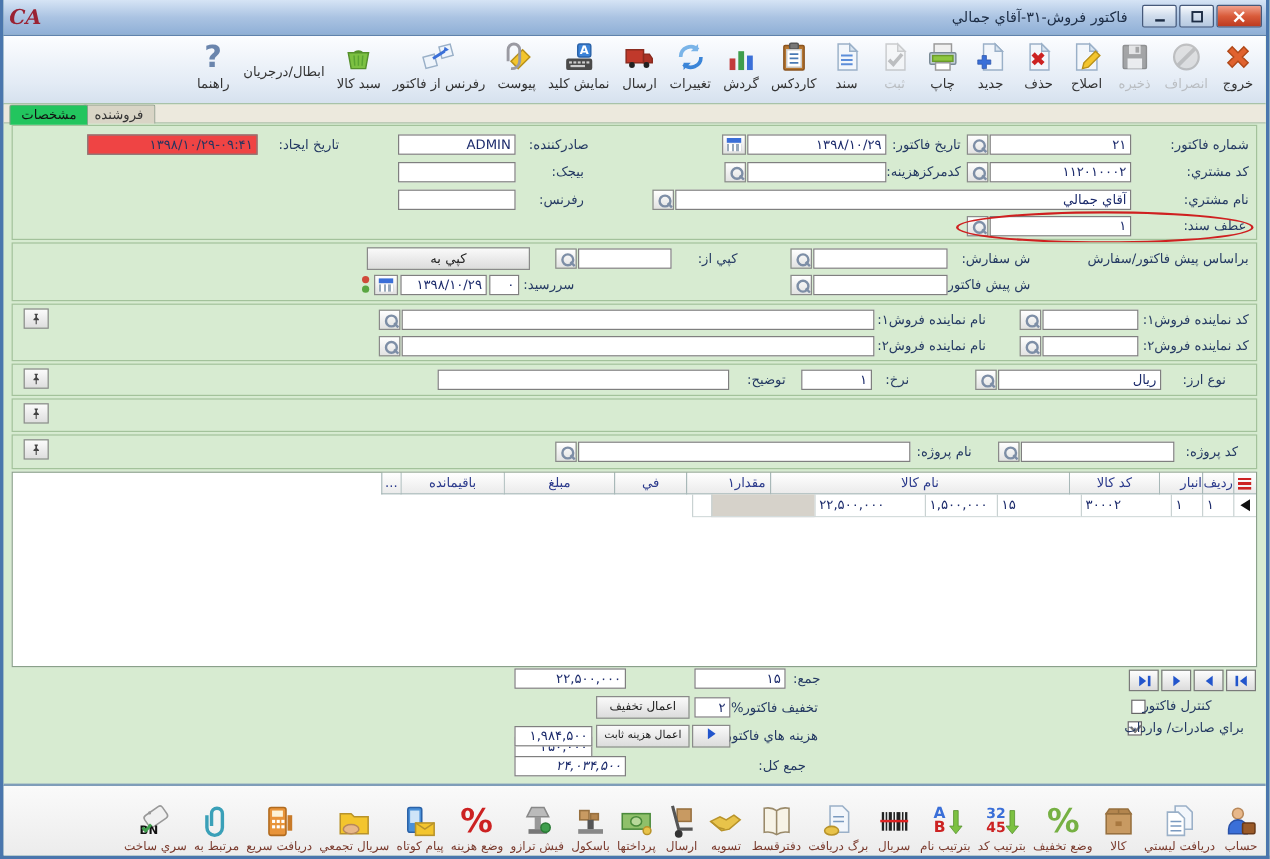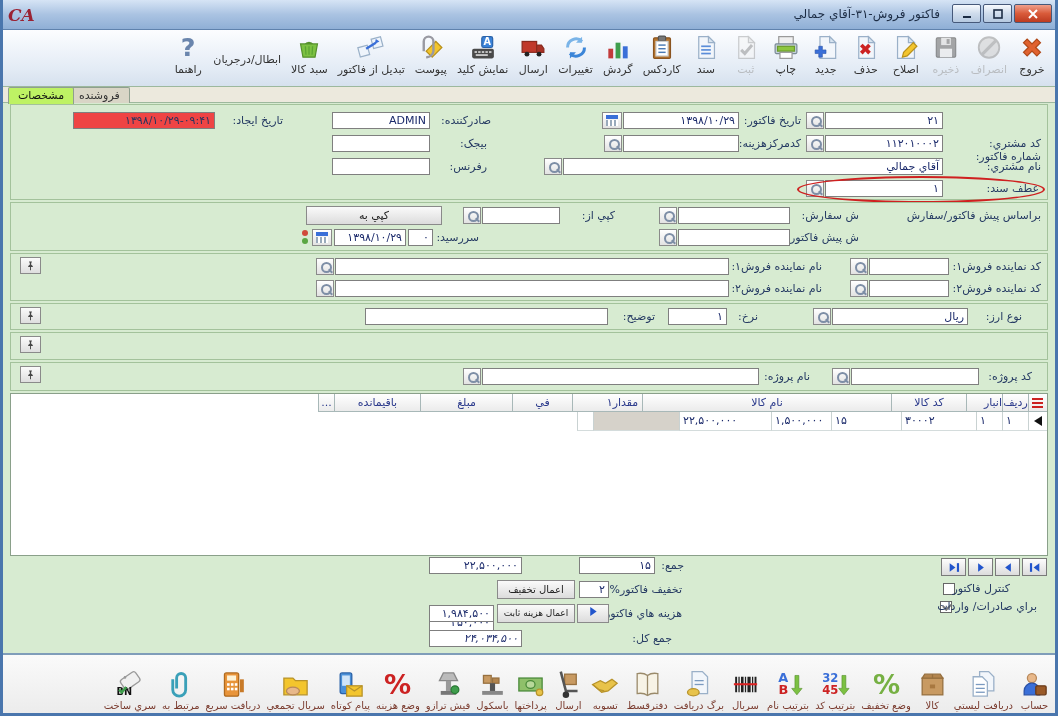--- a/index.html
+++ b/index.html
@@ -21,21 +21,21 @@
        border-bottom:1px solid #9db89d;}
   .titem{display:flex;flex-direction:column;align-items:center;justify-content:flex-start;
          padding:1px 5px;font-size:11px;color:#333;white-space:nowrap;cursor:default;}
   .titem svg{width:30px;height:29px;margin-bottom:1px;}
   .titem.dis{color:#9aa0a8;filter:grayscale(.95) opacity(.6);}
   .titem.textonly{justify-content:center;}
   
   .tabstrip{position:absolute;top:87px;left:0;right:0;height:16px;background:#ece9dd;border-bottom:1px solid #9db89d;}
   .tab{position:absolute;top:0;height:30px;font-size:11px;line-height:15px;padding:0 9px;
        border:1px solid #8f9f8f;border-bottom:none;background:#d9d5c6;color:#333;border-radius:2px 2px 0 0;}
-  .tab.active{background:#bef264;height:17px;z-index:2;color:#111;}
+  .tab.active{background:#22c55e;height:17px;z-index:2;color:#111;}
   
   .client{position:absolute;top:103px;left:0;right:0;height:551px;background:#d7ebd1;}
   .sec{position:absolute;left:7px;right:7px;border:1px solid #a3c29b;background:#d7ebd1;}
   .lbl{position:absolute;font-size:11px;color:#253a63;line-height:18px;white-space:nowrap;}
   .fld{position:absolute;height:17px;background:#fff;border:1px solid #7f7f7f;font-size:11px;
        color:#1b2a6b;line-height:15px;padding:0 3px;text-align:right;overflow:hidden;white-space:nowrap;}
   .fld.ro{background:#ef4444;color:#27355f;}
   .mag{position:absolute;width:18px;height:17px;background:linear-gradient(#fff,#e2e2e2);border:1px solid #8a8a8a;}
   .mag::before{content:"";position:absolute;left:4px;top:3px;width:7px;height:7px;border:2px solid #7d8ea6;border-radius:50%;}
   .mag::after{content:"";position:absolute;left:11px;top:11px;width:5px;height:2px;background:#7d8ea6;transform:rotate(45deg);}
@@ -244,21 +244,21 @@
         </svg>
       <span>پيوست</span>
       </div>
     <div class="titem">
       <svg viewBox="0 0 24 24">
           <rect x="2" y="11" width="8" height="8" transform="rotate(-15 6 15)" fill="#eef4fb" stroke="#9ab0c8"></rect>
           <rect x="13" y="4" width="8" height="8" transform="rotate(-15 17 8)" fill="#eef4fb" stroke="#9ab0c8"></rect>
           <path d="M8 13l8-5" stroke="#3a6fd8" stroke-width="2"></path>
           <path d="M16 5l3 2-4 2z" fill="#3a6fd8"></path>
         </svg>
-      <span>تبديل از فاکتور</span>
+      <span>رفرنس از فاکتور</span>
       </div>
     <div class="titem">
       <svg viewBox="0 0 24 24">
           <path d="M9 10a3.5 3.5 0 0 1 6 0" fill="none" stroke="#55902c" stroke-width="2"></path>
           <path d="M5 9h14l-2 11H7z" fill="#7cc142" stroke="#55902c"></path>
           <g stroke="#5aa332">
             <line x1="9" y1="11" x2="9.5" y2="18"></line>
             <line x1="12" y1="11" x2="12" y2="18"></line>
             <line x1="15" y1="11" x2="14.5" y2="18"></line>
           </g>
@@ -277,21 +277,21 @@
   </div>
 
   <div class="tabstrip">
     <div class="tab" style="left:66px;">فروشنده</div>
     <div class="tab active" style="left:5px;">مشخصات</div>
   </div>
 
   <div class="client">
 
     <div class="sec" style="top:1px;height:96px;">
-      <span class="lbl" style="right:6px;top:7px;margin-top:36px;">شماره فاکتور:</span>
+      <span class="lbl" style="right:6px;top:7px;">شماره فاکتور:</span>
       <div class="fld" style="right:104px;top:7px;width:118px;">۲۱</div>
       <div class="mag" style="right:223px;top:7px;"></div>
       <span class="lbl" style="right:246px;top:7px;text-align:right;">تاريخ فاکتور:</span>
       <div class="fld" style="right:308px;top:7px;width:116px;">۱۳۹۸/۱۰/۲۹</div>
       <div class="cal" style="right:425px;top:7px;"></div>
       <span class="lbl" style="right:556px;top:7px;">صادرکننده:</span>
       <div class="fld" style="right:617px;top:7px;width:98px;">ADMIN</div>
       <span class="lbl" style="right:764px;top:7px;">تاريخ ايجاد:</span>
       <div class="fld ro" style="right:832px;top:7px;width:142px;">۱۳۹۸/۱۰/۲۹-۰۹:۴۱</div>
 

